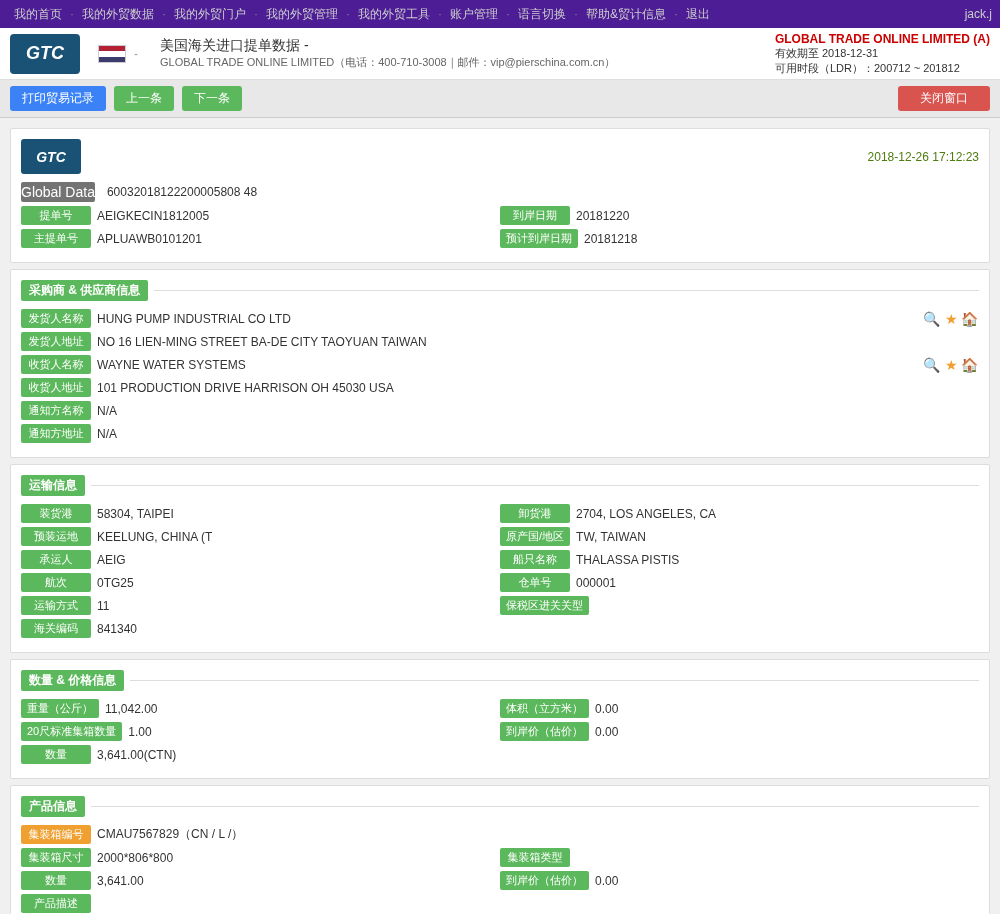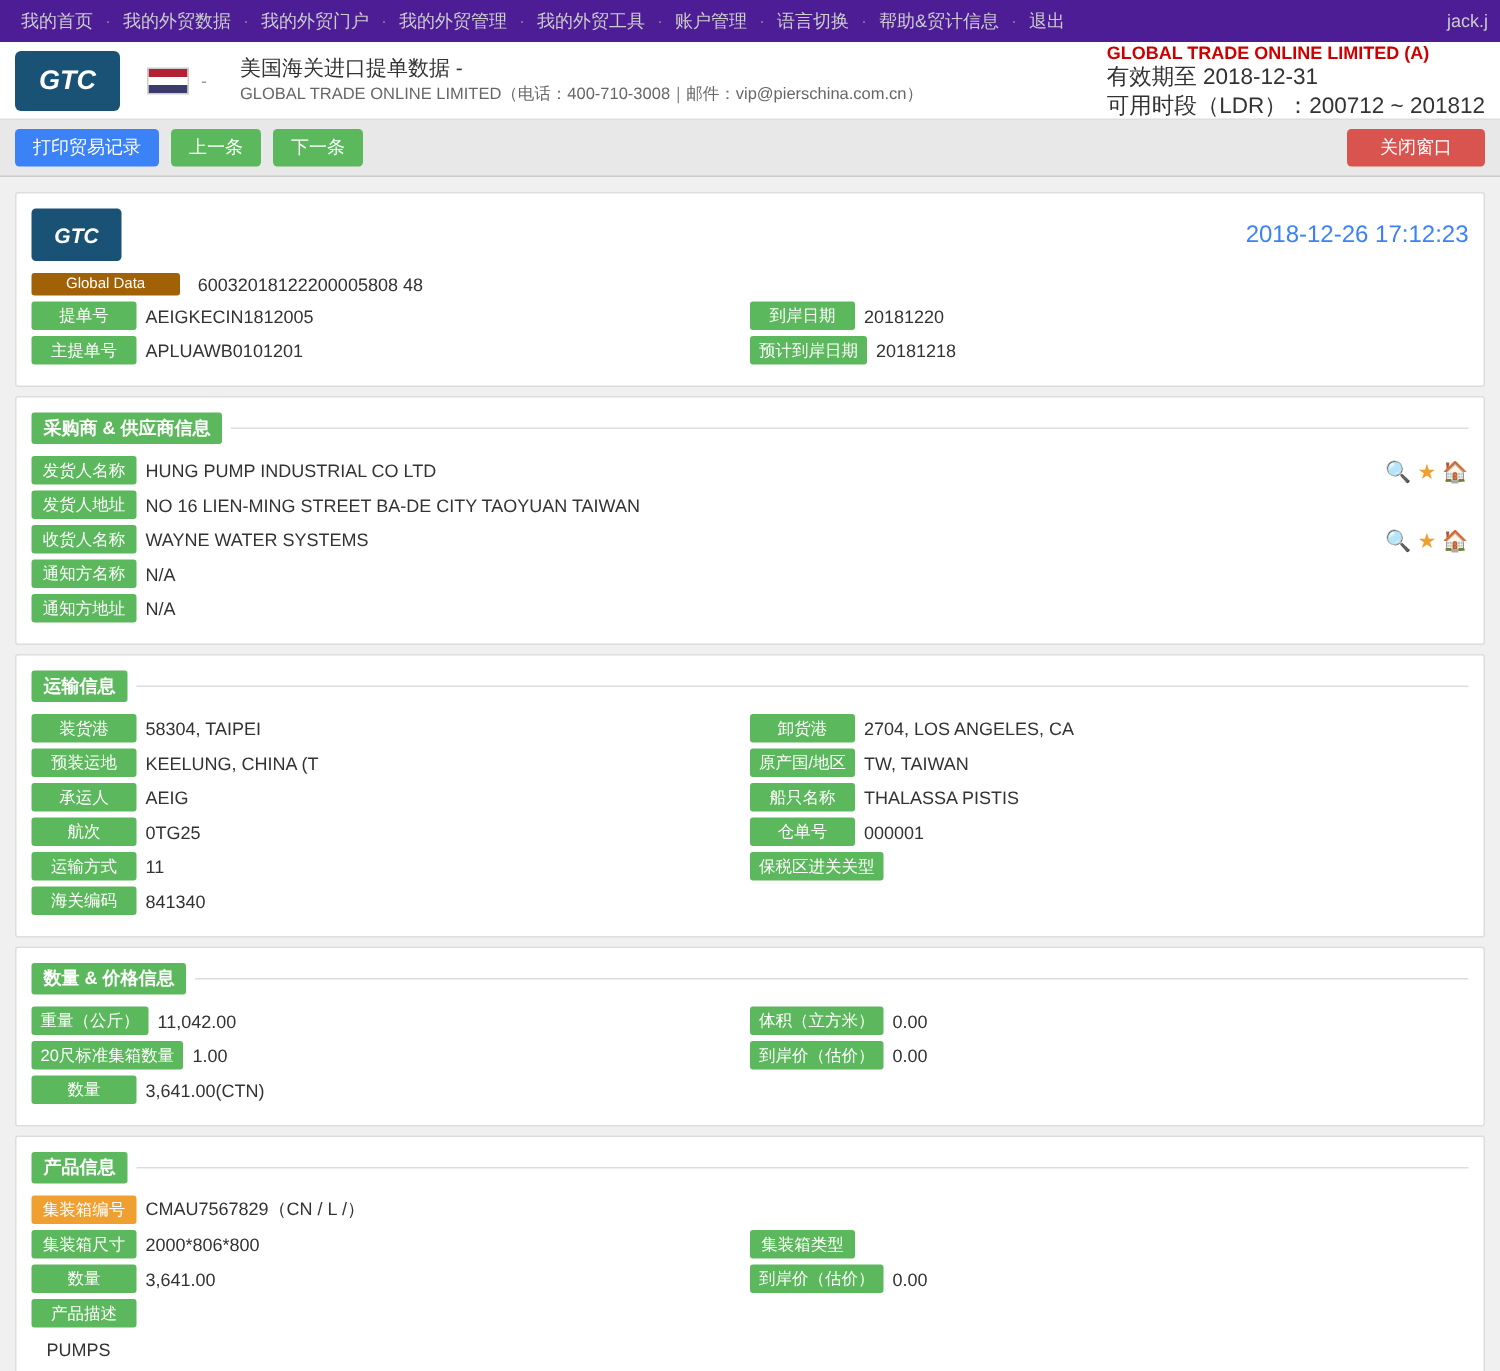--- a/index.html
+++ b/index.html
@@ -18,38 +18,38 @@
     .logo-box { width: 70px; height: 40px; background: #1a5276; display: flex; align-items: center; justify-content: center; border-radius: 4px; }
     .logo-text { color: white; font-weight: bold; font-size: 18px; font-style: italic; }
     .flag-area { display: flex; align-items: center; gap: 4px; margin-left: 10px; }
     .flag { width: 28px; height: 18px; background: linear-gradient(to bottom, #b22234 33%, #fff 33%, #fff 66%, #3c3b6e 66%); border: 1px solid #ccc; }
     .dash { color: #999; margin: 0 4px; }
     .page-title-bar { margin-left: 10px; }
     .page-main-title { font-size: 14px; font-weight: normal; color: #333; }
     .page-subtitle { font-size: 11px; color: #666; }
     .header-right { margin-left: auto; }
     .company-name { color: #c00; font-size: 12px; font-weight: bold; }
-    .validity { font-size: 15px; color: #333; }
+    .validity { font-size: 11px; color: #333; }
 
     
     .action-bar { background: #e8e8e8; padding: 6px 10px; display: flex; align-items: center; gap: 8px; border-bottom: 1px solid #ccc; }
     .btn-print { background: #3b82f6; color: white; border: none; padding: 4px 12px; border-radius: 3px; cursor: pointer; font-size: 12px; }
     .btn-nav { background: #5cb85c; color: white; border: none; padding: 4px 12px; border-radius: 3px; cursor: pointer; font-size: 12px; }
     .btn-close { background: #d9534f; color: white; border: none; padding: 4px 22px; border-radius: 3px; cursor: pointer; font-size: 12px; margin-left: auto; }
     .spacer-flex { flex: 1; }
 
     
     .main-content { padding: 10px; background: #f0f0f0; }
     .record-card { background: white; border: 1px solid #ddd; border-radius: 2px; margin-bottom: 6px; padding: 10px; }
 
     
     .record-header { display: flex; justify-content: space-between; align-items: center; margin-bottom: 8px; }
     .record-logo { width: 60px; height: 35px; background: #1a5276; display: flex; align-items: center; justify-content: center; border-radius: 3px; }
     .record-logo-text { color: white; font-weight: bold; font-size: 14px; font-style: italic; }
-    .record-datetime { font-size: 16px; color: #3b82f6; }
+    .record-datetime { font-size: 12px; color: #4d7c0f; }
 
     
     .field-row { display: flex; align-items: center; margin-bottom: 4px; gap: 6px; }
     .field-label { background: #6c8ebf; color: white; padding: 2px 6px; border-radius: 2px; font-size: 11px; white-space: nowrap; min-width: 70px; text-align: center; }
     .field-label.green { background: #5cb85c; }
     .field-label.orange { background: #f0a030; }
     .field-value { font-size: 12px; color: #333; flex: 1; }
     .field-icons { display: flex; gap: 4px; margin-left: 4px; }
     .icon-search { color: #666; cursor: pointer; font-size: 14px; }
     .icon-star { color: #f0a030; cursor: pointer; font-size: 14px; }
@@ -58,21 +58,21 @@
     
     .section-header { display: flex; align-items: center; margin-bottom: 8px; }
     .section-tag { background: #5cb85c; color: white; padding: 2px 8px; border-radius: 2px; font-size: 12px; font-weight: bold; }
     .section-line { flex: 1; height: 1px; background: #ddd; margin-left: 6px; }
 
     
     .two-col { display: flex; gap: 0; }
     .col-half { flex: 1; }
 
     
-    .global-data-badge { background: #a16207; color: white; padding: 2px 23px; border-radius: 2px; font-size: 10px; display: inline-block; margin-right: 6px; }
+    .global-data-badge { background: #737373; color: white; padding: 2px 0; border-radius: 2px; font-size: 14px; display: inline-block; margin-right: 6px; }
   </style>
 </head>
 <body>
 
 <div class="top-nav">
   <span class="nav-item">我的首页</span>
   <span class="nav-sep">·</span>
   <span class="nav-item">我的外贸数据</span>
   <span class="nav-sep">·</span>
   <span class="nav-item">我的外贸门户</span>
@@ -192,20 +192,24 @@
     <div class="field-row">
       <span class="field-label green">收货人名称</span>
       <span class="field-value">WAYNE WATER SYSTEMS</span>
       <div class="field-icons">
         <span class="icon-search">🔍</span>
         <span class="icon-star">★</span>
         <span class="icon-home">🏠</span>
       </div>
     </div>
 
+    <div class="field-row">
+      <span class="field-label green">收货人地址</span>
+      <span class="field-value">101 PRODUCTION DRIVE HARRISON OH 45030 USA</span>
+    </div>
 
     <div class="field-row">
       <span class="field-label green">通知方名称</span>
       <span class="field-value">N/A</span>
     </div>
 
     <div class="field-row">
       <span class="field-label green">通知方地址</span>
       <span class="field-value">N/A</span>
     </div>

